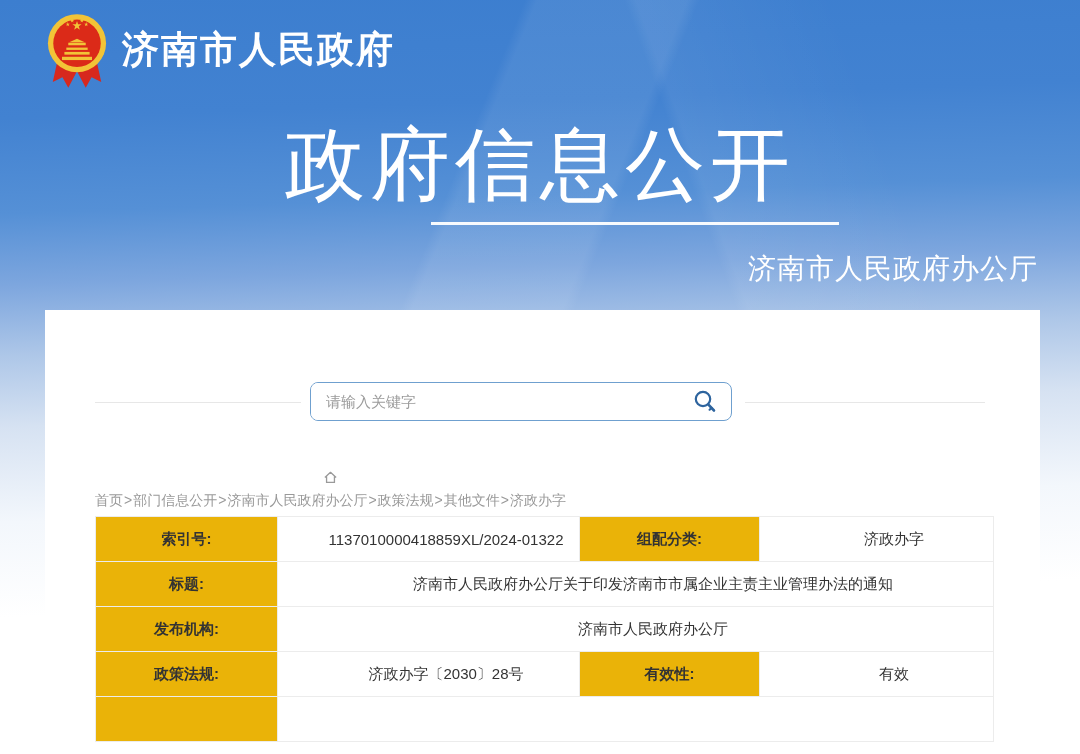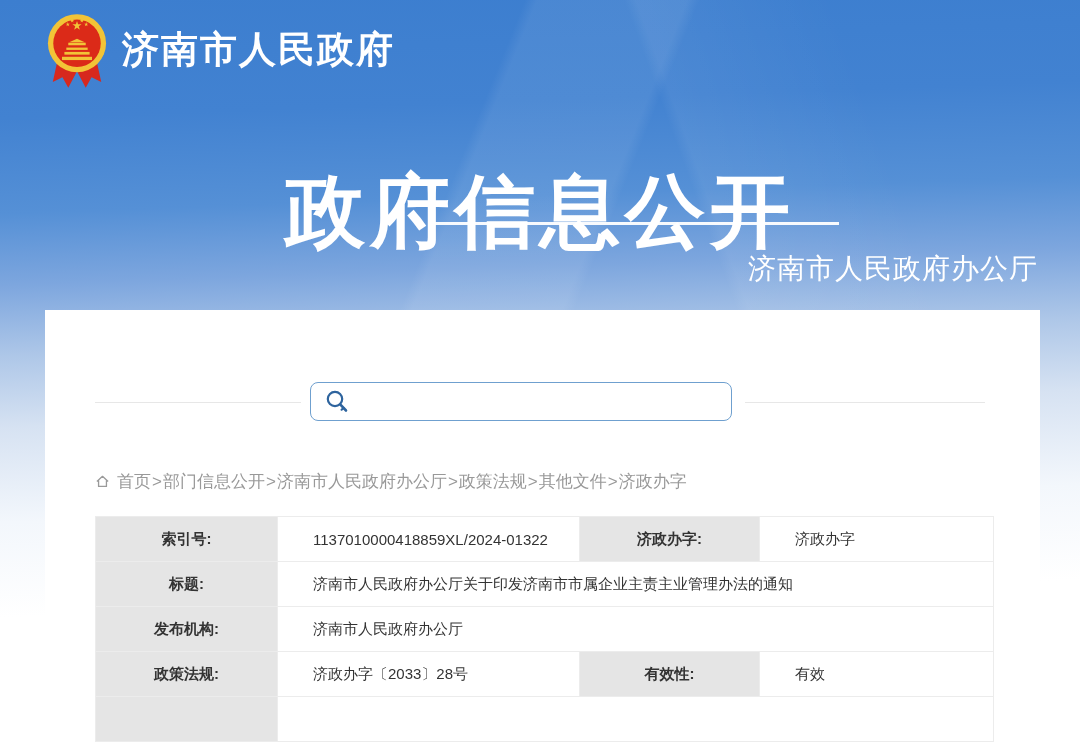--- a/index.html
+++ b/index.html
@@ -24,23 +24,22 @@
   
   .site-brand {
     position:absolute; left:46px; top:6px; height:88px;
     display:flex; align-items:center; gap:14px; cursor:pointer;
   }
   .site-name {
     color:#ffffff; font-size:37px; font-weight:bold; letter-spacing:2px;
   }
   .hero-title {
     position:absolute; left:0; top:112px; width:1080px;
-    text-align:center; color:#ffffff; font-size:80px; font-weight:700;
+    text-align:center; color:#ffffff; font-size:80px; font-weight:400;
     letter-spacing:5px;
-    margin-top:47px;
   }
   .hero-underline {
     position:absolute; left:431px; top:222px; width:408px; height:3px;
     background:rgba(255,255,255,0.95);
   }
   .hero-dept {
     position:absolute; right:42px; top:250px;
     color:#ffffff; font-size:28px; letter-spacing:1px;
   }
 
@@ -65,34 +64,34 @@
   }
   .search-input::placeholder { color:#9b9b9b; }
   .search-btn {
     width:52px; height:100%; border:none; background:transparent;
     display:flex; align-items:center; justify-content:center; cursor:pointer;
   }
 
   .breadcrumb {
     position:absolute; left:50px; top:160px;
     display:flex; align-items:center; gap:7px;
-    font-size:17px; color:#999999;
+    font-size:14px; color:#999999;flex-direction:column;
   }
   .breadcrumb a { color:#999999; text-decoration:none; cursor:pointer; }
   .breadcrumb span[data-name="breadcrumb-separator"] { margin:0 1px; }
 
   
   .info-table {
     position:absolute; left:50px; top:206px; width:898px;
     border-collapse:collapse; table-layout:fixed;
     font-size:15px; color:#333333;
   }
-  .info-table td { border:1px solid #ececec; height:45px; }
+  .info-table td { border:1px solid #ececec; height:45px;text-align:center; }
   .info-table td.label {
-    background:#e5e5e5; font-weight:bold; text-align:center; color:#333;
+    background:#eab308; font-weight:bold; color:#333;
   }
   .info-table td.value { background:#ffffff; padding-left:35px; }
 </style>
 </head>
 <body data-name="government-info-page">
 
 <div class="streaks" data-name="banner-light-streaks"></div>
 
 <div class="site-brand" data-name="site-logo">
   <svg width="62" height="78" viewBox="0 0 64 80" data-name="national-emblem-icon">
@@ -119,20 +118,21 @@
 </div>
 
 <h1 class="hero-title" data-name="page-title">政府信息公开</h1>
 <div class="hero-underline" data-name="title-underline"></div>
 <div class="hero-dept" data-name="department-name">济南市人民政府办公厅</div>
 
 <div class="panel" data-name="content-panel">
 
   <div class="divider left" data-name="divider-left"></div>
   <div class="search-box" data-name="search-box">
+    <input class="search-input" type="text" data-name="search-input" placeholder="请输入关键字" style="">
     <button class="search-btn" data-name="search-button">
       <svg width="26" height="26" viewBox="0 0 26 26" data-name="search-icon">
         <circle cx="11" cy="10" r="7.2" fill="none" stroke="#2e649e" stroke-width="2.2"></circle>
         <line x1="16.2" y1="15.4" x2="22" y2="21.5" stroke="#2e649e" stroke-width="2.6" stroke-linecap="round"></line>
         <line x1="19.6" y1="18.9" x2="17.6" y2="20.7" stroke="#2e649e" stroke-width="2.2" stroke-linecap="round"></line>
       </svg>
     </button>
   </div>
   <div class="divider right" data-name="divider-right"></div>
 
@@ -147,34 +147,34 @@
     <colgroup>
       <col style="width:182px">
         <col style="width:302px">
       <col style="width:180px">
         <col style="width:234px">
     </colgroup>
     <tbody id="table-body">
         <tr data-name="table-row">
           <td class="label" data-name="field-label">索引号:</td>
           <td class="value" data-name="field-value">1137010000418859XL/2024-01322</td>
-          <td class="label" data-name="field-label">济政办字:</td>
+          <td class="label" data-name="field-label">组配分类:</td>
           <td class="value" data-name="field-value">济政办字</td>
         </tr>
         <tr data-name="table-row">
           <td class="label" data-name="field-label">标题:</td>
           <td class="value" colspan="3" data-name="field-value">济南市人民政府办公厅关于印发济南市市属企业主责主业管理办法的通知</td>
         </tr>
         <tr data-name="table-row">
           <td class="label" data-name="field-label">发布机构:</td>
           <td class="value" colspan="3" data-name="field-value">济南市人民政府办公厅</td>
         </tr>
         <tr data-name="table-row">
           <td class="label" data-name="field-label">政策法规:</td>
-          <td class="value" data-name="field-value">济政办字〔2033〕28号</td>
+          <td class="value" data-name="field-value">济政办字〔2030〕28号</td>
           <td class="label" data-name="field-label">有效性:</td>
           <td class="value" data-name="field-value">有效</td>
         </tr>
         <tr data-name="table-row">
           <td class="label" data-name="field-label"></td>
           <td class="value" colspan="3" data-name="field-value"></td>
         </tr>
       </tbody>
   </table>
 

